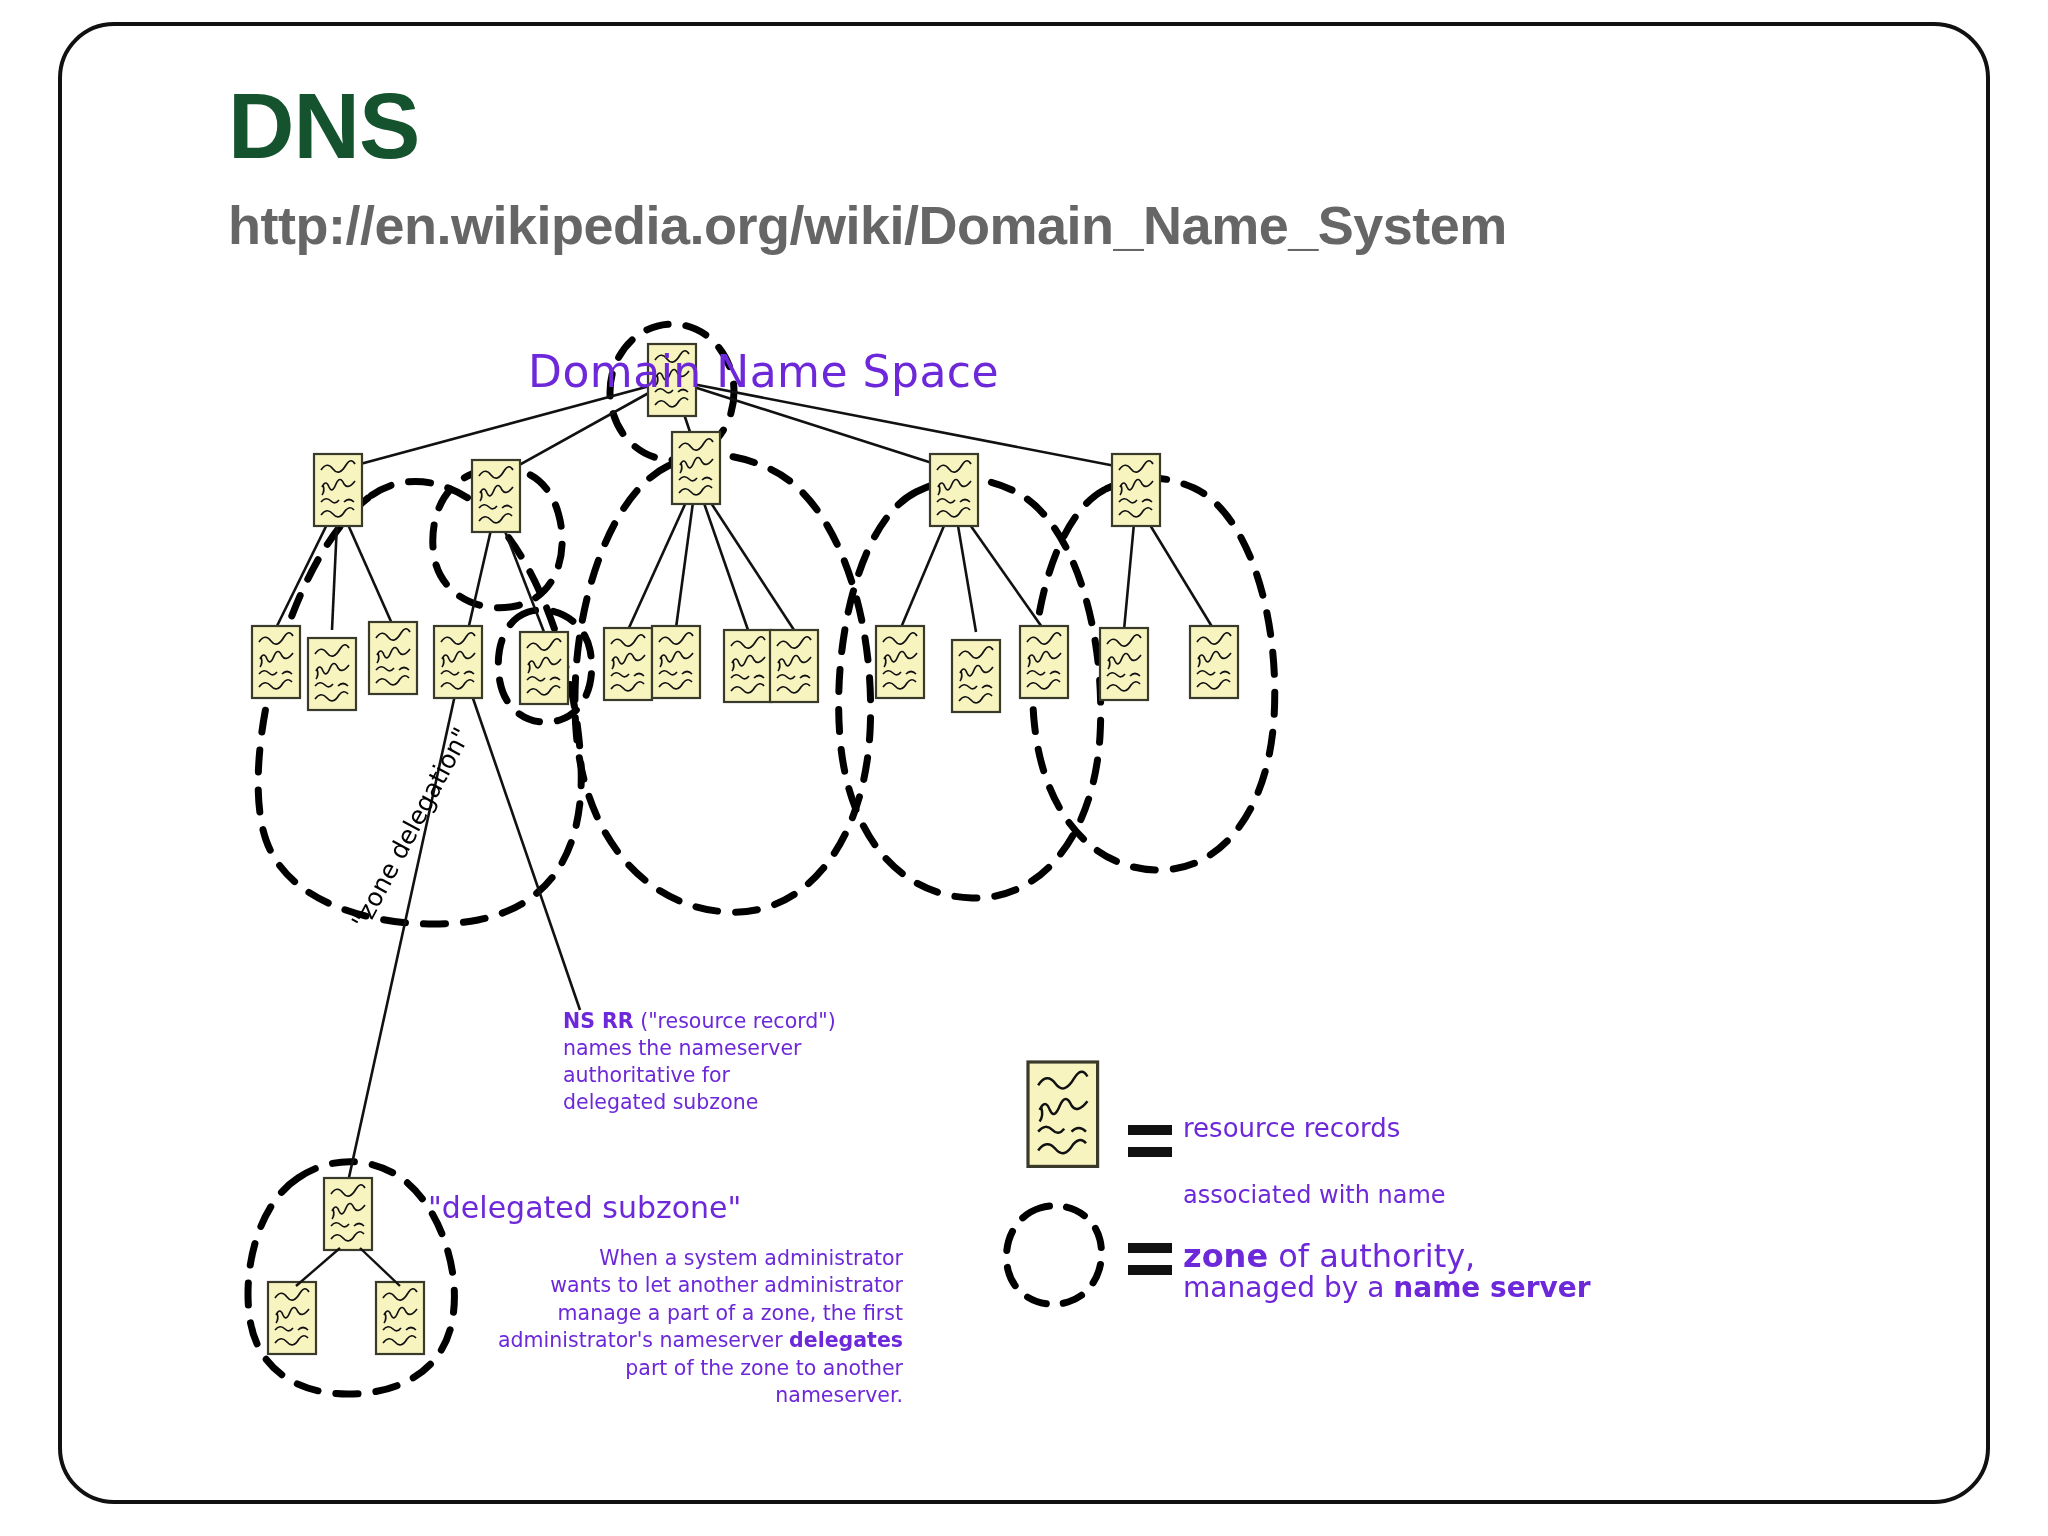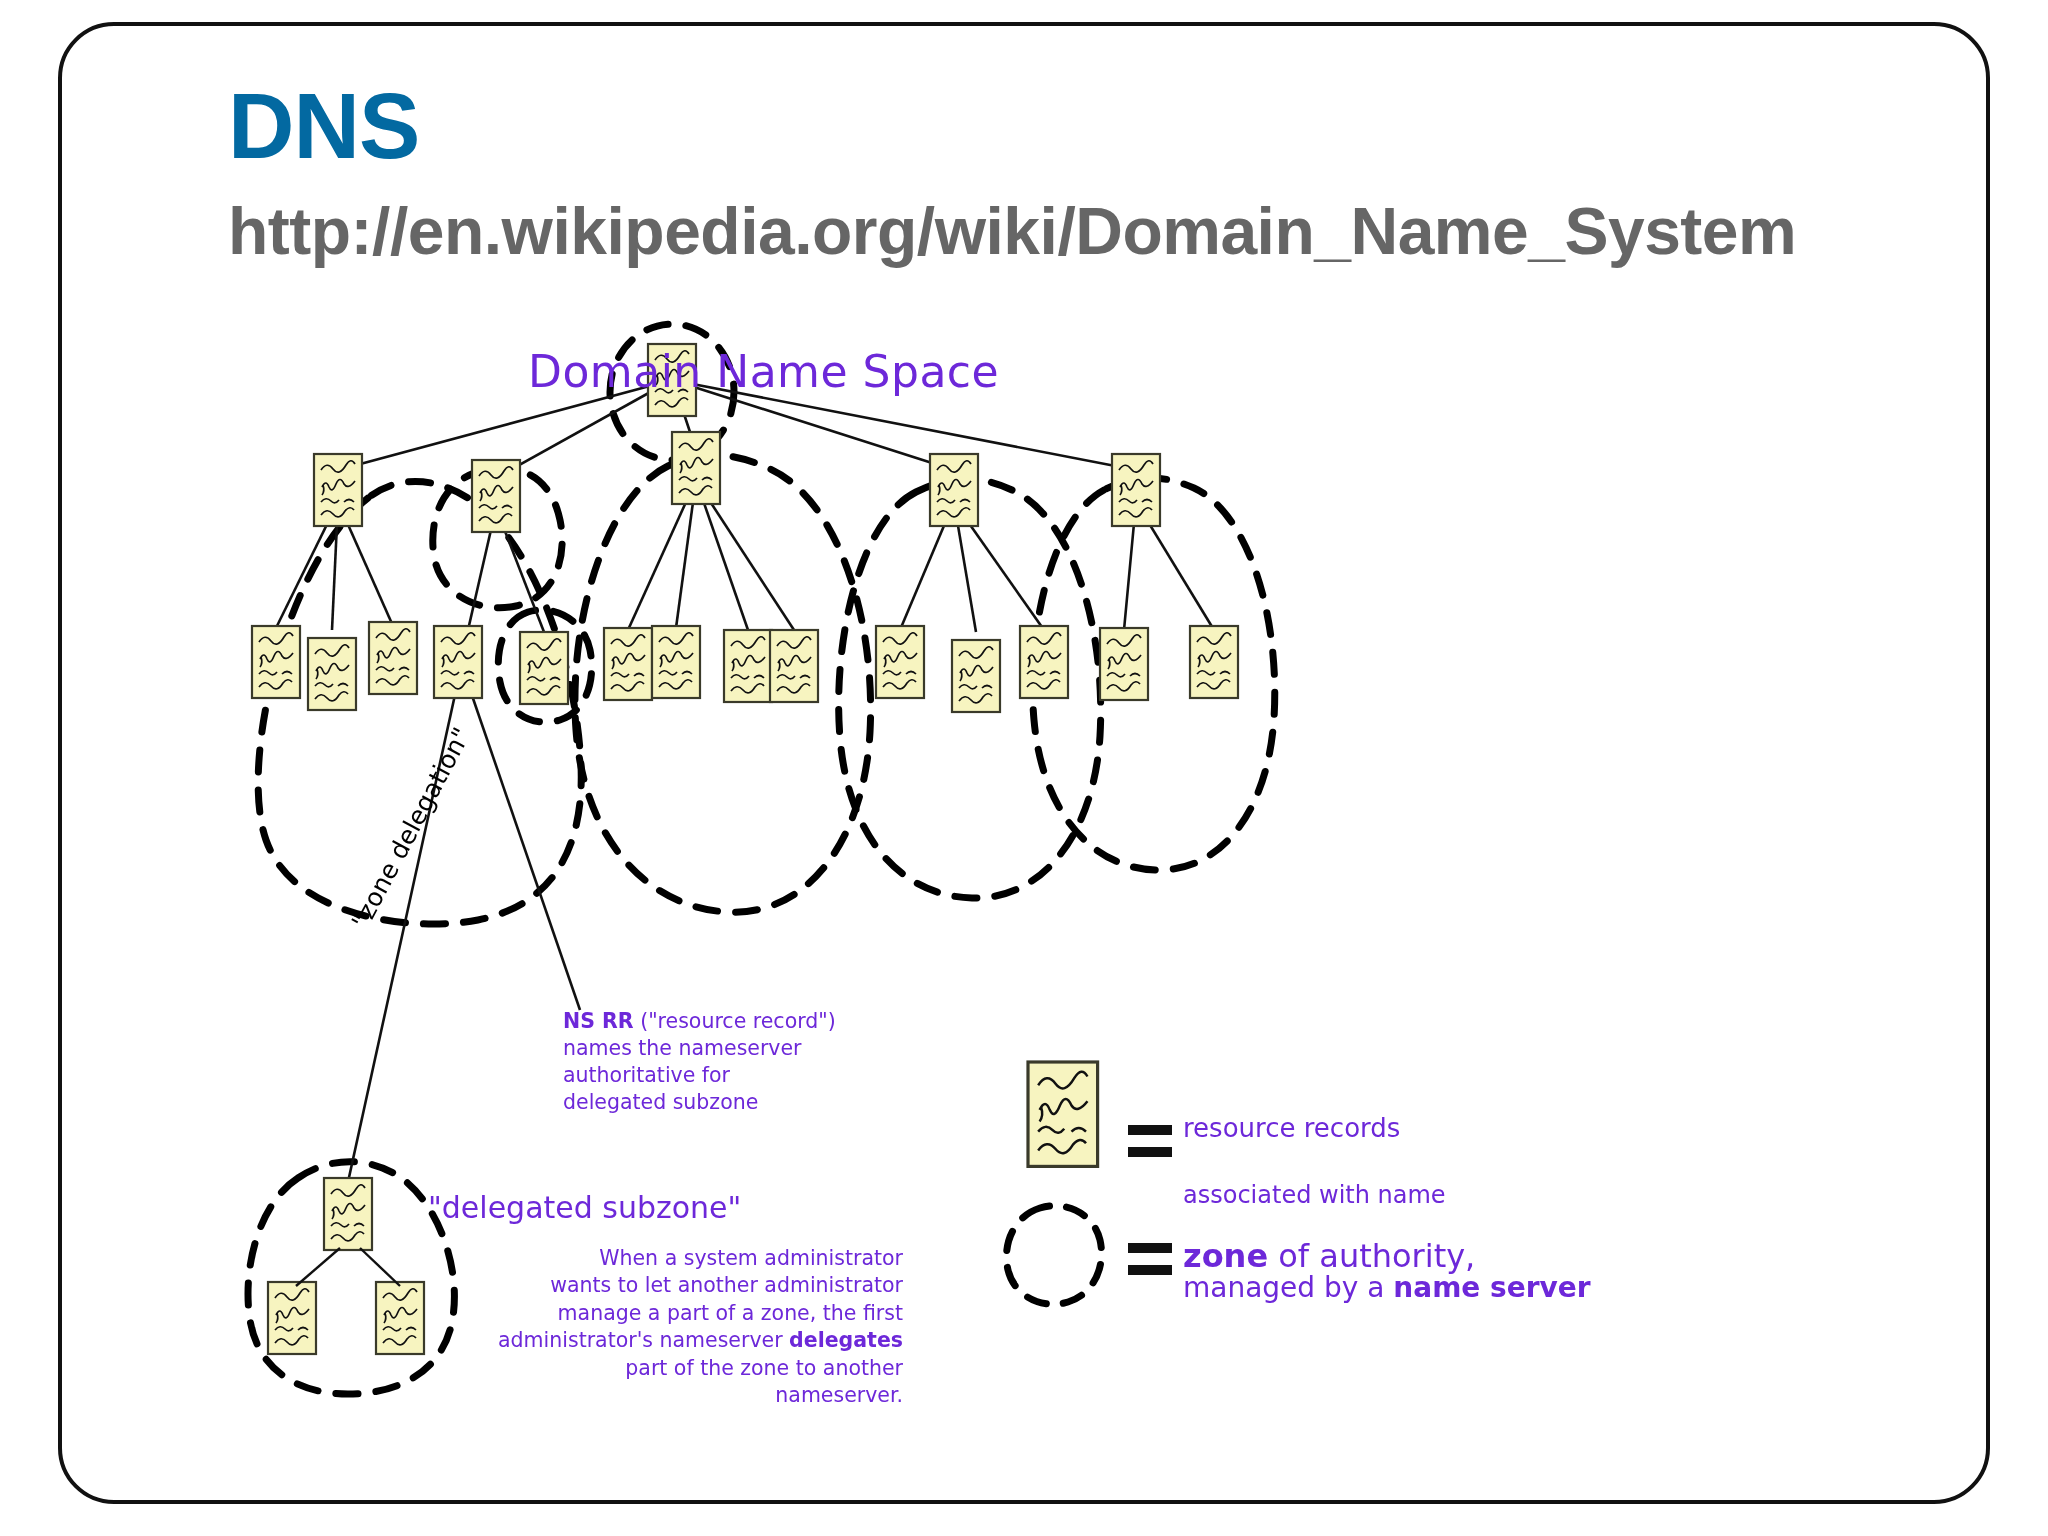--- a/index.html
+++ b/index.html
@@ -1,23 +1,23 @@
 <!DOCTYPE html>
 <html><head>
 <meta charset="utf-8">
 <style>
   html,body{margin:0;padding:0;background:#ffffff;}
   body{width:2048px;height:1536px;overflow:hidden;font-family:"DejaVu Sans",sans-serif;}
   #slide{position:absolute;left:0;top:0;width:2048px;height:1536px;background:#fff;}
   #frame{position:absolute;left:58px;top:22px;width:1932px;height:1482px;
          border:4px solid #111;border-radius:56px;box-sizing:border-box;background:#fff;}
   #title{position:absolute;left:228px;top:80px;font-family:"Liberation Sans",sans-serif;
-         font-weight:bold;font-size:92px;color:#0369a1;letter-spacing:-1px;line-height:1;}
+         font-weight:bold;font-size:92px;color:#14532d;letter-spacing:-1px;line-height:1;}
   #subtitle{position:absolute;left:228px;top:198px;font-family:"Liberation Sans",sans-serif;
-            font-weight:bold;font-size:66px;color:#666666;line-height:1;letter-spacing:-0.5px;}
+            font-weight:bold;font-size:54px;color:#666666;line-height:1;letter-spacing:-0.5px;}
   #diagram{position:absolute;left:228px;top:320px;width:1720px;height:1160px;}
   #dsvg{position:absolute;left:0;top:0;width:1720px;height:1160px;}
   .otext{position:absolute;font-family:"DejaVu Sans",sans-serif;color:#6d28d9;}
   #dnsTitle{left:300px;top:26px;font-size:44px;letter-spacing:0.5px;}
   #nsrr{left:335px;top:688px;font-size:20.5px;line-height:1.32;width:330px;}
   #nsrr b{font-weight:bold;}
   #delsub{left:200px;top:870px;font-size:30px;}
   #delpara{left:255px;top:925px;font-size:20.5px;line-height:1.34;width:420px;text-align:right;}
   #delpara b{font-weight:bold;}
   #legend1t{left:955px;top:792px;font-size:26px;font-weight:normal;line-height:1.3;}

